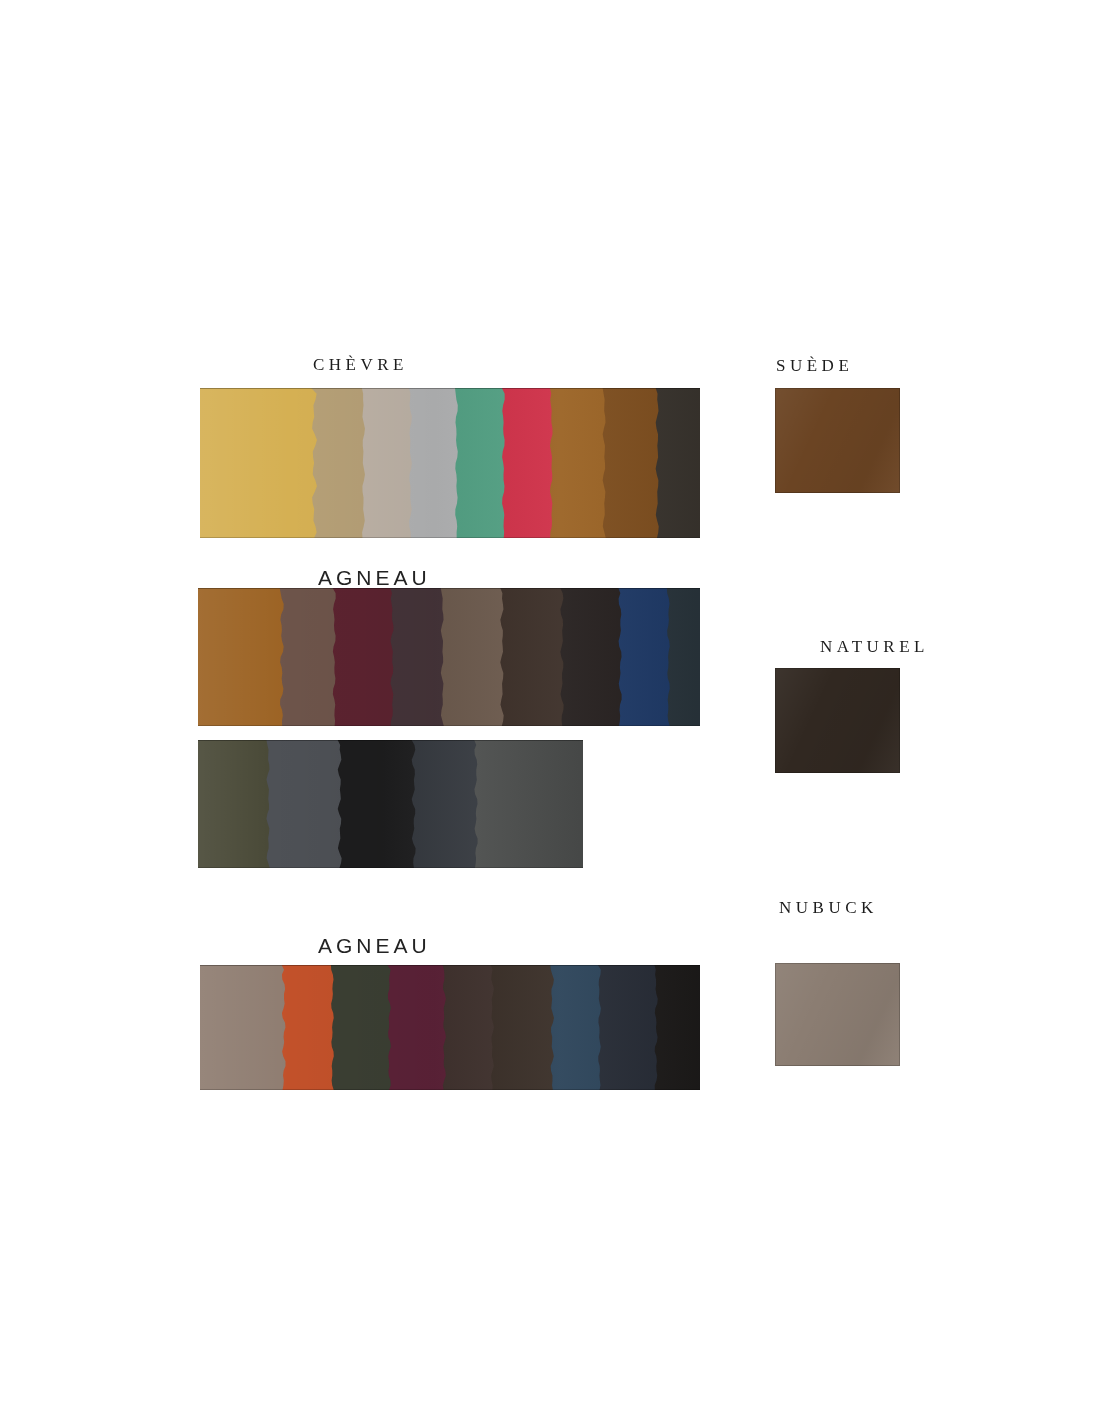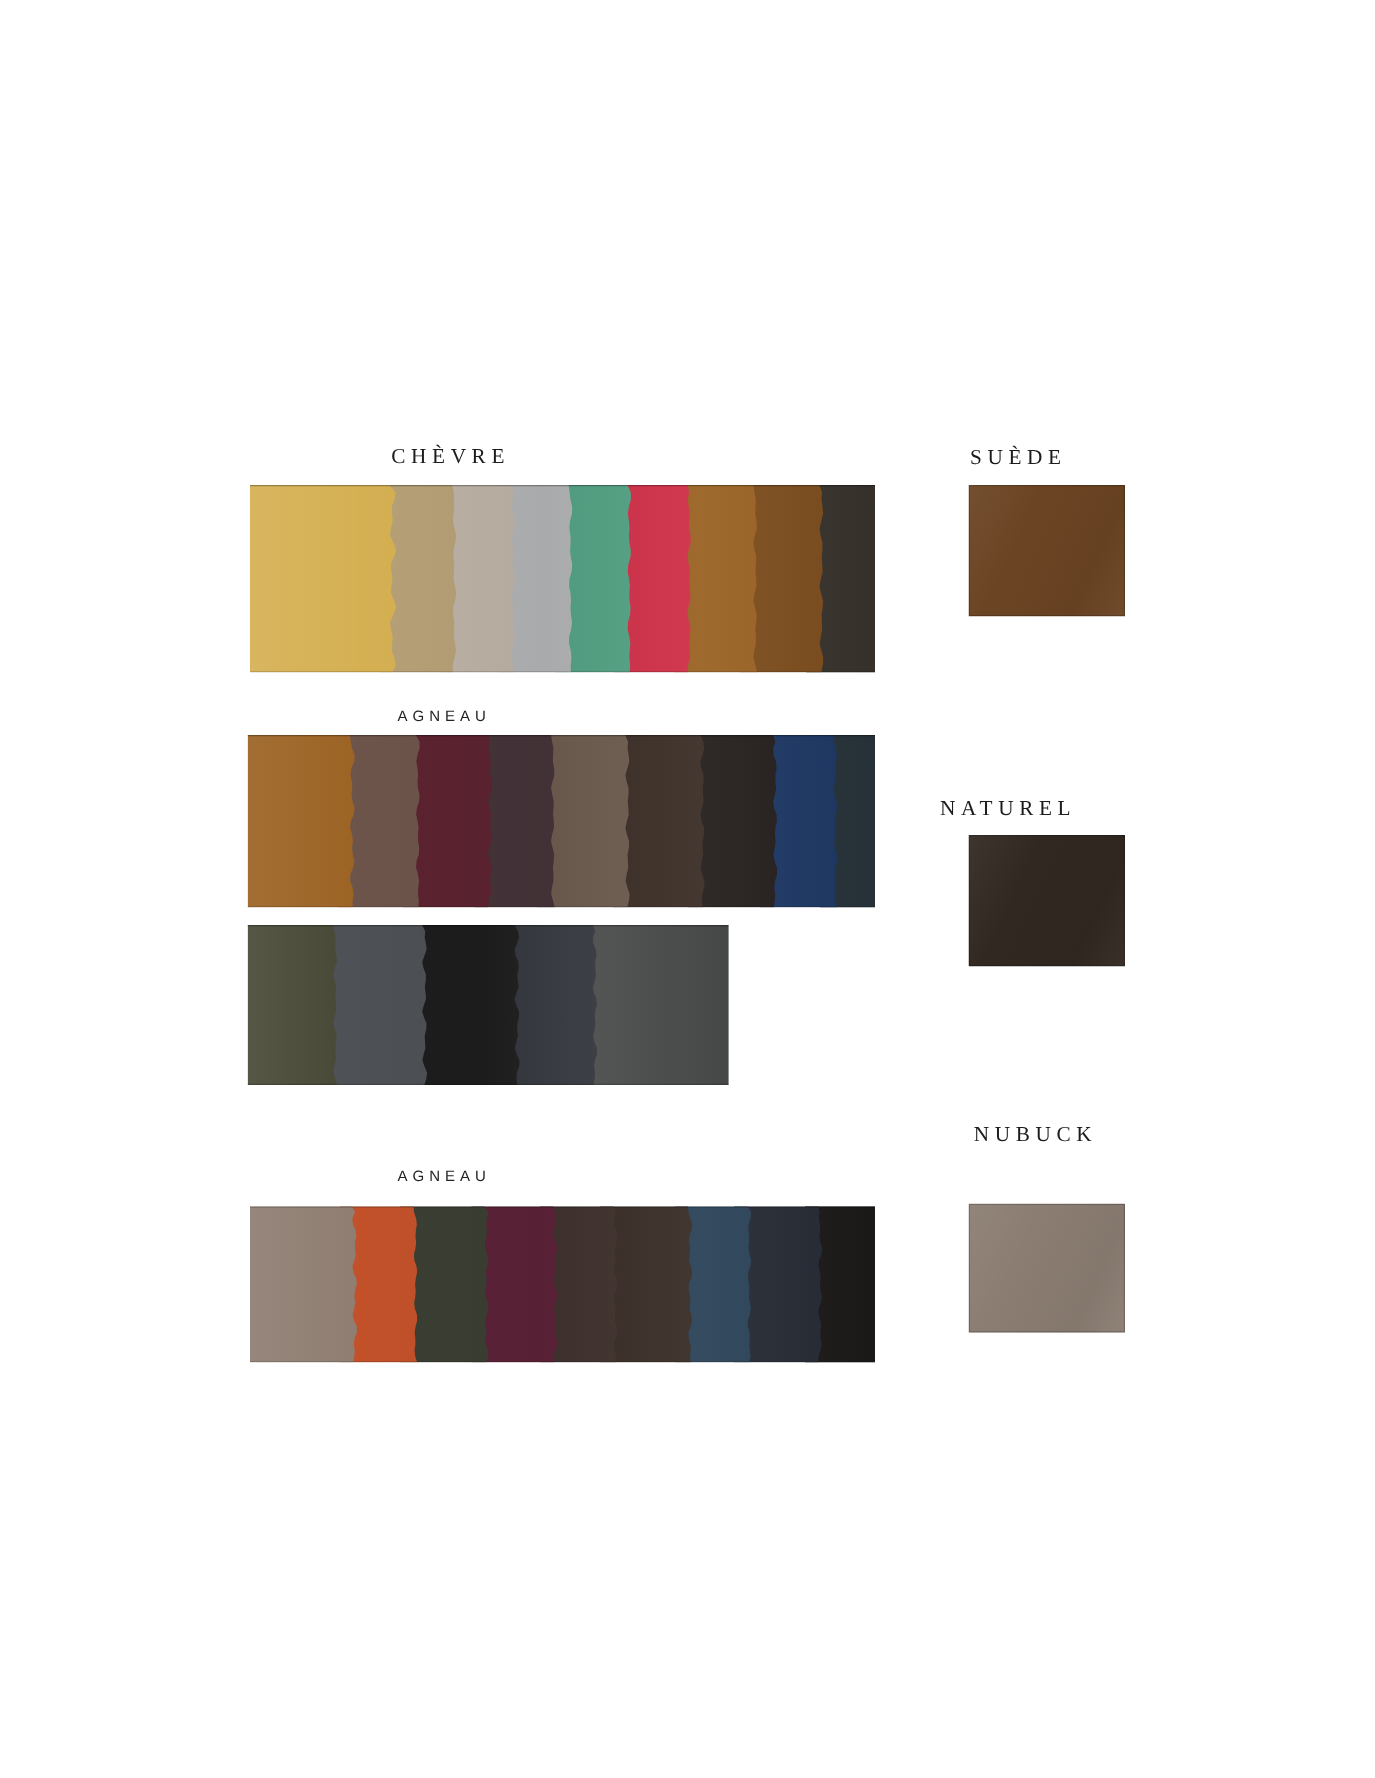--- a/index.html
+++ b/index.html
@@ -18,21 +18,21 @@
     position:absolute;
     font-family:"Liberation Serif", serif;
     font-size:17px;
     letter-spacing:4.5px;
     color:#1c1c1c;
     white-space:nowrap;
     font-weight:400;
   }
   .sw-label.agneau{
     font-family:"Liberation Sans", sans-serif;
-    font-size:12px;
+    font-size:21px;
     letter-spacing:4px;
     color:#232323;
   }
 
   
   .panel{
     position:absolute;
     overflow:hidden;
     background:#ffffff;
   }
@@ -131,21 +131,21 @@
       <div class="strip" title="bleu-marine" style="left: 387px; width: 71px; background: rgb(37, 42, 52); z-index: 2; clip-path: polygon(0% 0%, 95% 0%, 96.85% 3.85%, 95.95% 7.69%, 97.19% 11.54%, 97.4% 15.38%, 96.58% 19.23%, 97.62% 23.08%, 99.68% 26.92%, 99.02% 30.77%, 96.25% 34.62%, 95.56% 38.46%, 97.27% 42.31%, 97.9% 46.15%, 97.16% 50%, 97.89% 53.85%, 99.46% 57.69%, 98.46% 61.54%, 95.72% 65.38%, 95.42% 69.23%, 97.62% 73.08%, 98.49% 76.92%, 97.6% 80.77%, 97.88% 84.62%, 99% 88.46%, 97.87% 92.31%, 95.39% 96.15%, 95.57% 100%, 0% 100%);"></div>
       <div class="strip" title="noir-profond" style="left: 444px; width: 56px; background: rgb(28, 26, 25); z-index: 1;"></div>
       <div class="sheen" style="z-index: 50;"></div>
       <div class="topline" style="z-index: 51;"></div>
       <div class="botline" style="z-index: 51;"></div>
     </div>
     <div class="sw-label" style="left: 776px; top: 356px;">SUÈDE</div>
     <div class="solid" title="brun-tabac" style="left: 775px; top: 388px; width: 125px; height: 105px; background: rgb(107, 68, 35);">
       <div class="sheen2"></div>
     </div>
-    <div class="sw-label" style="left: 752px; top: 637px;">NATUREL</div>
+    <div class="sw-label" style="left: 820px; top: 637px;">NATUREL</div>
     <div class="solid" title="brun-noir" style="left: 775px; top: 668px; width: 125px; height: 105px; background: rgb(49, 40, 33);">
       <div class="sheen2"></div>
     </div>
     <div class="sw-label" style="left: 779px; top: 898px;">NUBUCK</div>
     <div class="solid" title="taupe-gris" style="left: 775px; top: 963px; width: 125px; height: 103px; background: rgb(139, 125, 114);">
       <div class="sheen2"></div>
     </div>
   </div>
 
 </body></html>

